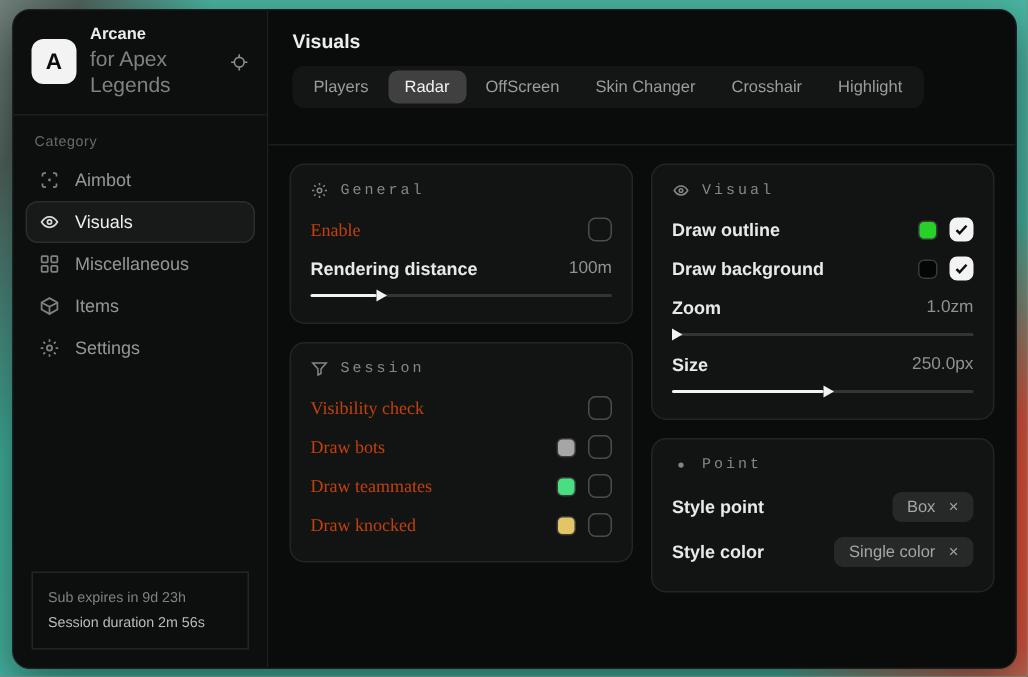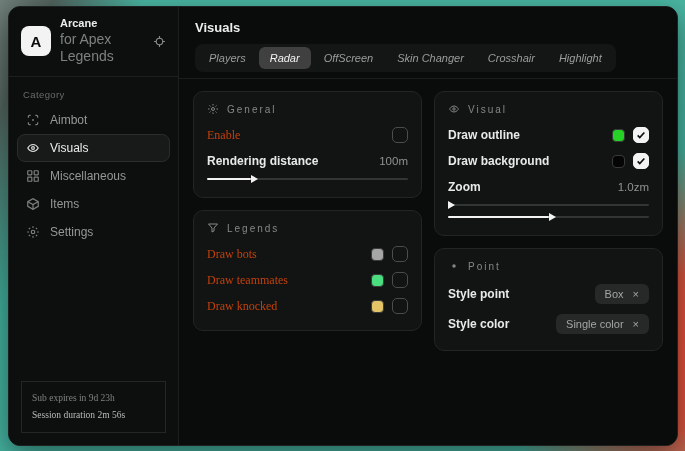--- a/index.html
+++ b/index.html
@@ -27,36 +27,36 @@
   .sb-sub { color:#7e827f; font-size:14px; }
   .sb-target { color:#8b8f8c; display:flex; }
   .sb-cat { color:#63676480; color:#676b68; font-size:9.5px; padding:12px 14px 6px; letter-spacing:.4px; }
   .nav { padding:0 8px; display:flex; flex-direction:column; gap:0; }
   .nav-item { display:flex; align-items:center; gap:10px; height:28px; padding:0 8px; border-radius:8px; color:#94989
 5; color:#949895; font-size:12px; border:1px solid transparent; cursor:pointer; }
   .nav-item .ic { display:flex; color:#7e827f; }
   .nav-item.active { background:#181a19; border-color:#2b2d2c; color:#eceeed; }
   .nav-item.active .ic { color:#d8dad9; }
   .sb-spacer { flex:1; }
-  .status-box { margin:10px 12px 12px; border:1px solid #242625; border-radius:0; padding:8px 10px; font-family:Liberation Serif, serif; font-size:9.5px; line-height:1.8; }
+  .status-box { margin:10px 12px 12px; border:1px solid #242625; border-radius:0; padding:8px 10px; font-family:Liberation Sans, sans-serif; font-size:9.5px; line-height:1.8; }
   .status-line1 { color:#7e827f; }
   .status-line2 { color:#b9bcba; }
   
   .main { flex:1; display:flex; flex-direction:column; background:#0a0c0b; }
   .main-header { padding:13px 16px 0; }
   .page-title { color:#eceeed; font-size:13px; font-weight:bold; }
-  .tabbar-wrap { padding:9px 16px 6px; border-bottom:1px solid #1b1d1c;font-style:italic; }
+  .tabbar-wrap { padding:9px 16px 24px; border-bottom:1px solid #1b1d1c; }
   .tabbar { display:inline-flex; background:#141615; border-radius:8px; padding:3px; gap:2px; }
   .tab { font-size:11px; color:#9a9d9b; padding:5px 11px; border-radius:6px; cursor:pointer; white-space:nowrap; }
   .tab.active { background:#404040; color:#f2f3f2; }
   .content { padding:12px 14px; display:grid; grid-template-columns:1fr 1fr; gap:12px; align-items:start; }
   .col { display:flex; flex-direction:column; gap:12px; }
   .panel { background:#121413; border:1px solid #232524; border-radius:10px; padding:11px 13px 13px; }
   .panel-head { display:flex; align-items:center; gap:8px; color:#84888
-5; color:#848885; font-family:Liberation Sans, sans-serif; font-size:10px; letter-spacing:2px; margin-bottom:9px; }
+5; color:#848885; font-family:Liberation Mono, monospace; font-size:10px; letter-spacing:2px; margin-bottom:9px; }
   .panel-head .ic { display:flex; color:#848885; }
   .row { display:flex; align-items:center; justify-content:space-between; min-height:22px; margin-top:4px; }
   .lbl-dim { color:#c2410c; font-size:12px;font-family:Liberation Serif, serif; }
   .lbl-strong { color:#e8eae9; font-size:12px; font-weight:bold; }
   .val { color:#8f9290; font-size:11.5px; }
   .ctrls { display:flex; align-items:center; gap:8px; }
   .swatch { width:13px; height:13px; border-radius:4px; border:1px solid #383a39; }
   .checkbox { width:16px; height:16px; border-radius:5px; border:1.5px solid #4b4d4c; background:transparent; display:flex; align-items:center; justify-content:center; cursor:pointer; }
   .checkbox.on { background:#f2f3f2; border-color:#f2f3f2; }
   .checkbox svg { display:none; }
@@ -195,21 +195,29 @@
           </div>
         </div>
 
         <div class="panel">
           <div class="panel-head">
             <span class="ic">
               <svg width="12" height="12" viewBox="0 0 24 24" fill="none" stroke="currentColor" stroke-width="2">
                   <path d="M3 4h18l-7 8v6l-4 2v-8L3 4z"></path>
                 </svg>
             </span>
-            <span>Legends</span>
+            <span>Session</span>
+          </div>
+          <div class="row">
+            <span class="lbl-dim">Visibility check</span>
+            <span class="ctrls">
+              <span class="checkbox">
+                
+              </span>
+            </span>
           </div>
           <div class="row">
             <span class="lbl-dim">Draw bots</span>
             <span class="ctrls">
               <span class="swatch" style="background: rgb(166, 166, 166);"></span>
               <span class="checkbox">
                 
               </span>
             </span>
           </div>
@@ -268,20 +276,24 @@
             </span>
           </div>
           <div class="row">
             <span class="lbl-strong">Zoom</span>
             <span class="val">1.0zm</span>
           </div>
           <div class="slider">
             <div class="track"></div>
             <div class="fill" style="width: 0%;"></div>
           </div>
+          <div class="row">
+            <span class="lbl-strong">Size</span>
+            <span class="val">250.0px</span>
+          </div>
           <div class="slider">
             <div class="track"></div>
             <div class="fill" style="width: 50%;"></div>
           </div>
         </div>
 
         <div class="panel">
           <div class="panel-head">
             <span class="ic">
               <svg width="12" height="12" viewBox="0 0 24 24" fill="currentColor">

